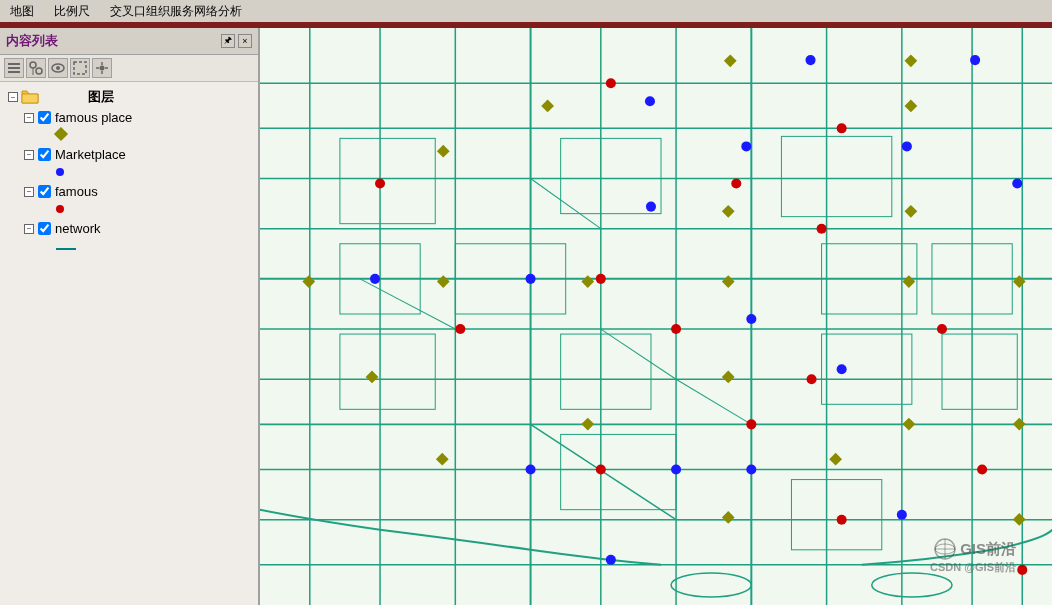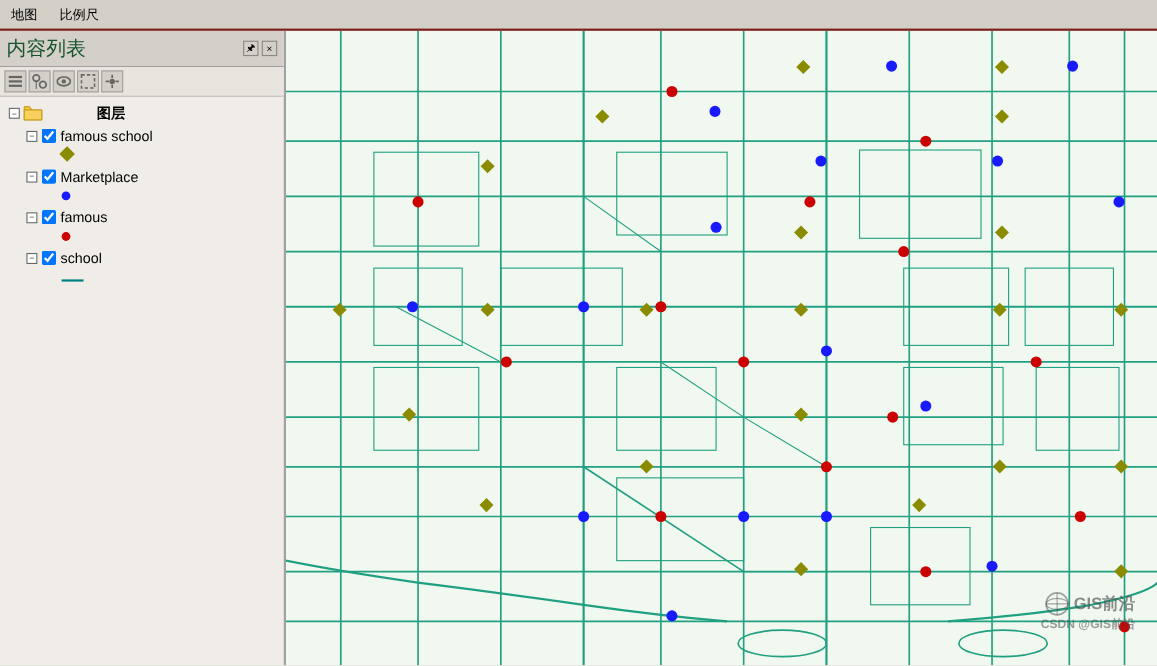--- a/index.html
+++ b/index.html
@@ -11,21 +11,21 @@
       font-size: 13px;
       background: #d4d0c8;
       display: flex;
       flex-direction: column;
     }
 
     
     .top-bar {
       height: 28px;
       background: #d4d0c8;
-      border-bottom: 2px solid #7f1d1d;
+      border-bottom: 6px solid #7f1d1d;
       display: flex;
       align-items: center;
       padding: 0 4px;
       gap: 8px;
     }
     .top-bar-item {
       font-size: 12px;
       color: #000;
       padding: 2px 6px;
       cursor: pointer;
@@ -52,23 +52,23 @@
     .sidebar-header {
       background: #d4d0c8;
       border-bottom: 1px solid #a0a0a0;
       padding: 4px 6px;
       display: flex;
       align-items: center;
       justify-content: space-between;
     }
 
     .sidebar-title {
-      font-size: 18px;
-      font-weight: normal;
-      color: #14532d;
+      font-size: 13px;
+      font-weight: bold;
+      color: #701a75;
     }
 
     .sidebar-controls {
       display: flex;
       gap: 3px;
     }
 
     .sidebar-btn {
       width: 14px;
       height: 14px;
@@ -194,21 +194,21 @@
       flex: 1;
       background: #f8f8f8;
       position: relative;
       overflow: hidden;
     }
 
     
     .watermark {
       position: absolute;
       bottom: 30px;
-      right: 20px;
+      right: 36px;
       color: rgba(100,100,100,0.6);
       font-size: 14px;
       font-weight: bold;
       text-align: right;
       pointer-events: none;
     }
 
     .watermark-logo {
       display: flex;
       align-items: center;
@@ -233,20 +233,21 @@
       color: #000;
       margin-left: 46px;
     }
   </style>
 </head>
 <body>
 
 <div class="top-bar">
   <span class="top-bar-item">地图</span>
   <span class="top-bar-item">比例尺</span>
+  <span class="top-bar-item">交叉口组织服务网络分析</span>
 </div>
 
 <div class="main-layout">
 
   <div class="sidebar">
 
     <div class="sidebar-header">
       <span class="sidebar-title">内容列表</span>
       <div class="sidebar-controls">
         <div class="sidebar-btn">
@@ -311,21 +312,21 @@
         </div>
 
         <div class="toc-layer">
 
           <div>
             <div class="layer-row">
               <div class="toc-collapse-btn">
                 <span class="collapse-icon">−</span>
               </div>
               <input type="checkbox" class="layer-checkbox" checked="" style="">
-              <span class="layer-name">famous school</span>
+              <span class="layer-name">famous place</span>
             </div>
             <div class="layer-symbol-row">
               <span class="sym-diamond-olive"></span>
             </div>
           </div>
 
           <div>
             <div class="layer-row">
               <div class="toc-collapse-btn">
                 <span class="collapse-icon">−</span>
@@ -350,21 +351,21 @@
               <span class="sym-dot-red"></span>
             </div>
           </div>
 
           <div>
             <div class="layer-row">
               <div class="toc-collapse-btn">
                 <span class="collapse-icon">−</span>
               </div>
               <input type="checkbox" class="layer-checkbox" checked="" style="">
-              <span class="layer-name">school</span>
+              <span class="layer-name">network</span>
             </div>
             <div class="layer-symbol-row">
               <span class="sym-line-teal"></span>
             </div>
           </div>
 
         </div>
       </div>
     </div>
 

